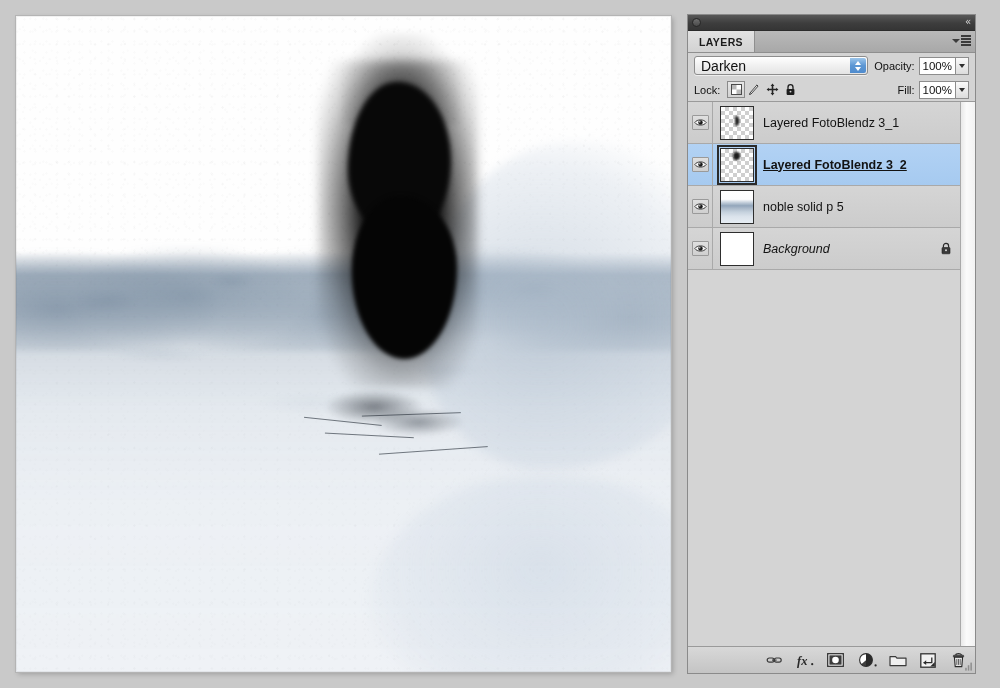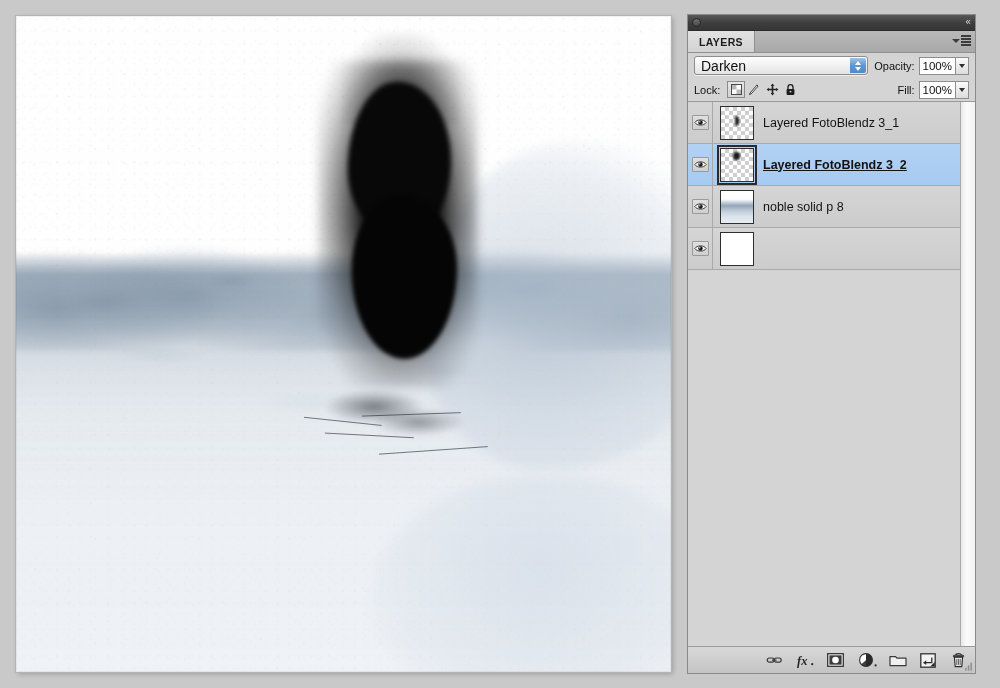--- a/index.html
+++ b/index.html
@@ -677,37 +677,47 @@
               <circle cx="5.8" cy="3.8" r="0.7" fill="#e8e8e8"></circle>
             </svg>
           </span>
         </span>
         <span class="thumb-cell">
           <span class="thumb">
             <span class="wash-thumb"></span>
           </span>
         </span>
         <span class="name-cell">
-          <span class="lname">noble solid p 8</span>
+          <span class="lname">noble solid p 5</span>
         </span>
       </div>
 
       <div class="layer-row background-row">
         <span class="eye-cell">
           <span class="eye-btn">
             <svg width="13" height="9" viewBox="0 0 13 9" aria-hidden="true">
               <path d="M0.8 4.5 C3 1 10 1 12.2 4.5 C10 8 3 8 0.8 4.5 Z" fill="#f4f4f4" stroke="#303030" stroke-width="0.9"></path>
               <circle cx="6.5" cy="4.5" r="2.2" fill="#1a1a1a"></circle>
               <circle cx="5.8" cy="3.8" r="0.7" fill="#e8e8e8"></circle>
             </svg>
           </span>
         </span>
         <span class="thumb-cell">
           <span class="thumb"></span>
         </span>
+        <span class="name-cell">
+          <span class="lname">Background</span>
+          <span class="row-lock">
+            <svg width="12" height="13" viewBox="0 0 12 13" aria-hidden="true">
+              <path d="M3.4 5.6 V3.9 a2.6 2.6 0 0 1 5.2 0 V5.6" fill="none" stroke="#2a2a2a" stroke-width="1.2"></path>
+              <rect x="2" y="5.5" width="8" height="6.3" rx="0.8" fill="#3a3a3a" stroke="#1d1d1d" stroke-width="0.6"></rect>
+              <circle cx="6" cy="8.3" r="1" fill="#d9d9d9"></circle>
+            </svg>
+          </span>
+        </span>
       </div>
 
       <div style="flex:1 1 auto; background:#d4d4d4;"></div>
     </div>
 
     <div class="list-scrollbar"></div>
   </div>
 
   <div class="panel-footer">
 

